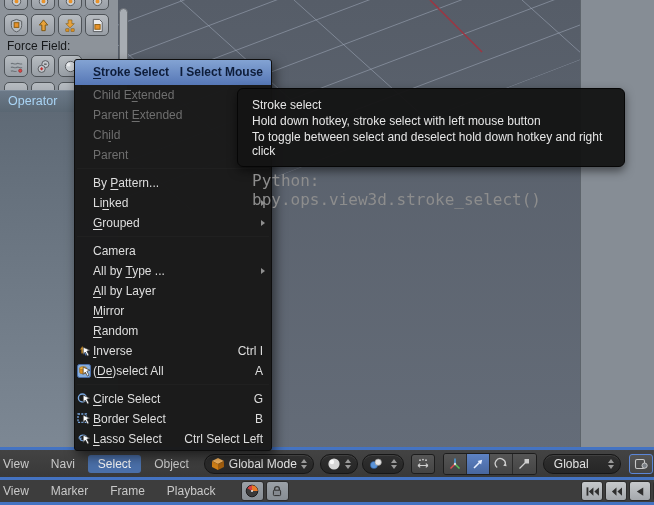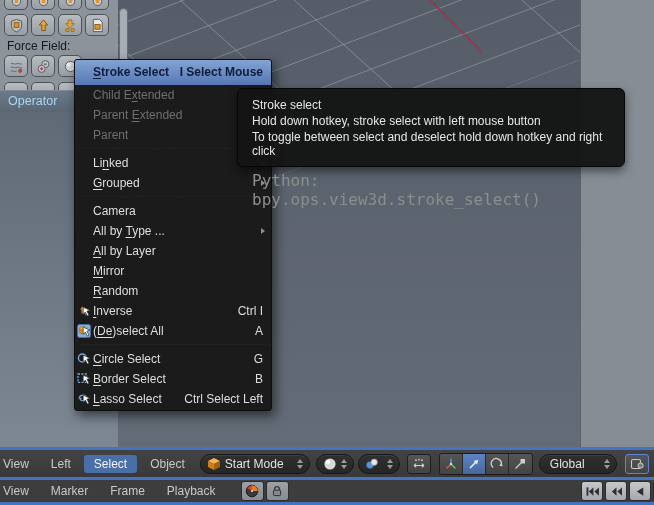--- a/index.html
+++ b/index.html
@@ -293,25 +293,31 @@
       <div class="mi highlighted" data-name="menu-item-stroke-select">
         <span class="mi-label" data-name="menu-item-label"><u>S</u>troke Select</span>
         <span class="mi-short" data-name="menu-item-shortcut">I Select Mouse</span>
       </div>
       <div class="mi disabled" data-name="menu-item-child-extended">
         <span class="mi-label" data-name="menu-item-label">Child E<u>x</u>tended</span>
       </div>
       <div class="mi disabled" data-name="menu-item-parent-extended">
         <span class="mi-label" data-name="menu-item-label">Parent <u>E</u>xtended</span>
       </div>
+      <div class="mi disabled" data-name="menu-item-child">
+        <span class="mi-label" data-name="menu-item-label">Ch<u>i</u>ld</span>
+      </div>
       <div class="mi disabled" data-name="menu-item-parent">
         <span class="mi-label" data-name="menu-item-label">Parent</span>
       </div>
       <div class="menu-sep" data-name="menu-separator">
         <div></div>
+      </div>
+      <div class="mi " data-name="menu-item-by-pattern">
+        <span class="mi-label" data-name="menu-item-label">By <u>P</u>attern...</span>
       </div>
       <div class="mi " data-name="menu-item-linked">
         <span class="mi-label" data-name="menu-item-label">Li<u>n</u>ked</span>
         <span class="mi-sub" data-name="submenu-arrow-icon"></span>
       </div>
       <div class="mi " data-name="menu-item-grouped">
         <span class="mi-label" data-name="menu-item-label"><u>G</u>rouped</span>
         <span class="mi-sub" data-name="submenu-arrow-icon"></span>
       </div>
       <div class="menu-sep" data-name="menu-separator">
@@ -394,34 +400,34 @@
   <div class="tooltip" data-name="tooltip">
     <div class="tt-title" data-name="tooltip-title">Stroke select</div>
     <div class="tt-line" data-name="tooltip-line">Hold down hotkey, stroke select with left mouse button</div>
     <div class="tt-line" data-name="tooltip-line">To toggle between select and deselect hold down hotkey and right click</div>
     <div class="tt-python" data-name="tooltip-python">Python: bpy.ops.view3d.stroke_select()</div>
   </div>
 
   <div class="hbar header3d" data-name="view3d-header">
     <div class="hmenus" id="v3d-menus" data-name="view3d-header-menus">
         <span class="hmenu" data-name="view3d-menu-view">View</span>
-        <span class="hmenu" data-name="view3d-menu-navi">Left</span>
+        <span class="hmenu" data-name="view3d-menu-navi">Navi</span>
         <span class="hmenu active" data-name="view3d-menu-select">Select</span>
         <span class="hmenu" data-name="view3d-menu-object">Object</span>
       </div>
     <div style="display:flex;align-items:center" id="v3d-controls" data-name="view3d-header-controls">
         <div class="hdrop" data-name="mode-dropdown">
           <span class="ic" data-name="cube-icon">
             <svg viewBox="0 0 14 14">
               <polygon points="7,1 13,4 7,7 1,4" fill="#f5b35c"></polygon>
               <polygon points="1,4 7,7 7,13 1,10" fill="#d07f17"></polygon>
               <polygon points="13,4 7,7 7,13 13,10" fill="#a35f0e"></polygon>
             </svg>
           </span>
-          <span class="dlabel" data-name="mode-dropdown-label">Start Mode</span>
+          <span class="dlabel" data-name="mode-dropdown-label">Global Mode</span>
           <span class="stepper" data-name="stepper-arrows-icon">
             <i class="up"></i>
             <i class="down"></i>
           </span>
         </div>
         <div class="hdrop" data-name="shading-dropdown">
           <span class="ic" data-name="sphere-icon">
             <svg viewBox="0 0 14 14">
               <circle cx="7" cy="7" r="5.6" fill="#d8d8d8"></circle>
               <circle cx="5" cy="5" r="2.2" fill="#fafafa"></circle>

